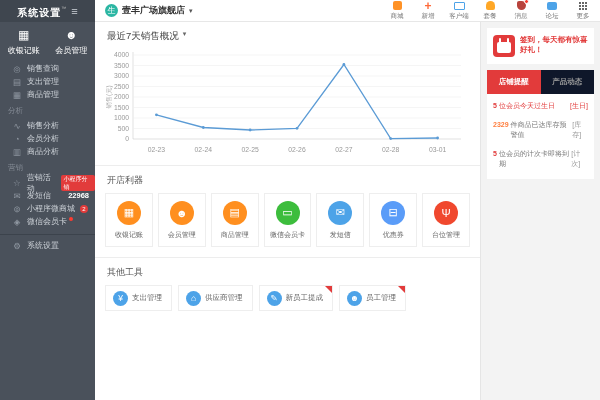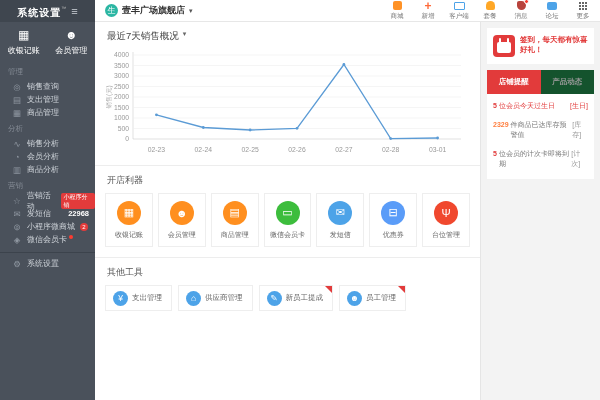--- a/index.html
+++ b/index.html
@@ -75,21 +75,21 @@
   .cal-body { position:absolute; left:4px; right:4px; top:7px; bottom:4px; background:#fff; border-radius:2px; }
   .cal-ring1,.cal-ring2 { position:absolute; top:3px; width:2px; height:5px; background:#fff; border-radius:1px; }
   .cal-ring1{ left:6px; } .cal-ring2{ right:6px; }
   .cal-eye1,.cal-eye2 { position:absolute; top:11px; width:2px; height:2px; background:#e23b3b; border-radius:50%; }
   .cal-eye1{ left:7px; } .cal-eye2{ right:7px; }
   .banner-text { font-size:7.5px; color:#e23b3b; font-weight:bold; line-height:1.35; }
   .rcard2 { background:#fff; margin-top:6px; padding:0 0 6px; }
   .rtabs { display:flex; }
   .rtab { flex:1; height:24px; display:flex; align-items:center; justify-content:center; font-size:7.5px; cursor:pointer;font-weight:bold; }
   .rtab.active { background:#e23b3b; color:#fff; }
-  .rtab.inactive { background:#14532d; color:#999; }
+  .rtab.inactive { background:#0f172a; color:#999; }
   .alerts { padding:2px 6px 0; }
   .alert-row { display:flex; align-items:baseline; font-size:7px; padding:5px 0 4px; }
   .alert-num { font-weight:bold; margin-right:2px; }
   .alert-text { color:#777; }
   .alert-tag { margin-left:auto; color:#999; }
   .alert-row.hl .alert-text, .alert-row.hl .alert-tag { color:#e23b3b; }
   .alert-row.hl .alert-num { color:#e23b3b; }
   .num-orange { color:#ff7e3e; }
   .num-red { color:#e23b3b; }
 </style>
@@ -108,21 +108,20 @@
       <div class="side-tab">
         <span class="tab-ico">▦</span>
         <span class="tab-lbl">收银记账</span>
       </div>
       <div class="side-tab">
         <span class="tab-ico">☻</span>
         <span class="tab-lbl">会员管理</span>
       </div>
     </div>
 
-    <div class="sec-title">管理</div>
     <div class="menu-item">
       <span class="mi-ico">◎</span>
       <span>销售查询</span>
     </div>
     <div class="menu-item">
       <span class="mi-ico">▤</span>
       <span>支出管理</span>
     </div>
     <div class="menu-item">
       <span class="mi-ico">▦</span>

